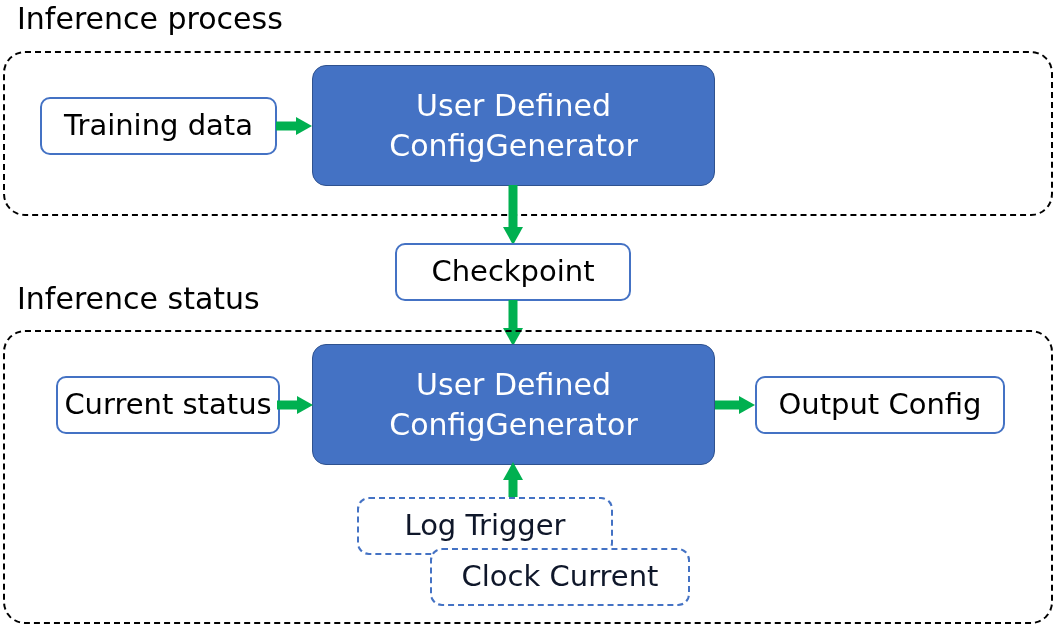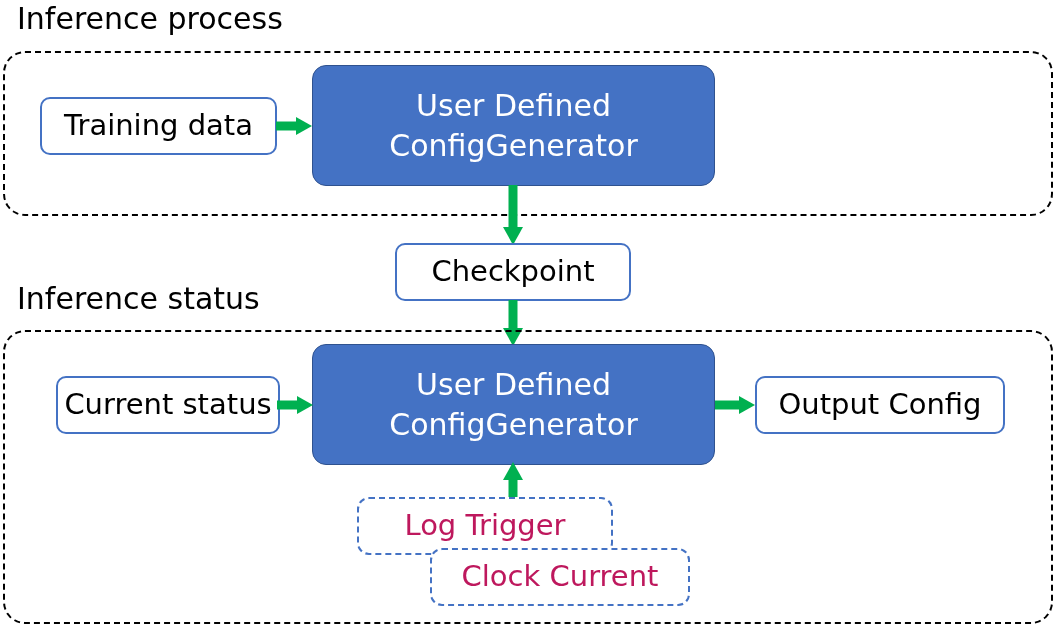--- a/index.html
+++ b/index.html
@@ -64,21 +64,21 @@
   }
 
   
   .trigger-box {
     border: 2px dashed #4472C4;
     border-radius: 12px;
     background: #ffffff;
     display: flex;
     align-items: center;
     justify-content: center;
-    color: #be185d;
+    color: #0f172a;
     font-size: 29px;
     line-height: 1.1;
     white-space: nowrap;
   }
 
   
   .arrow-svg { overflow: visible; display: block; }
 </style>
 </head>
 <body>

